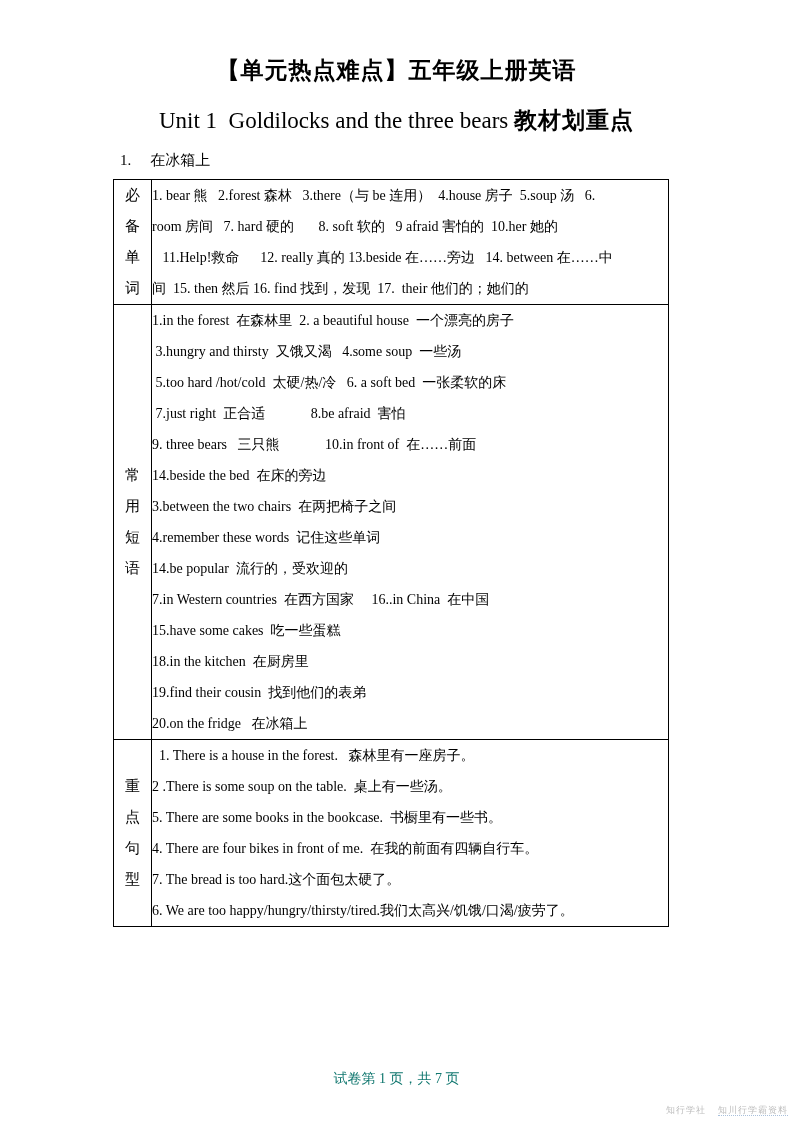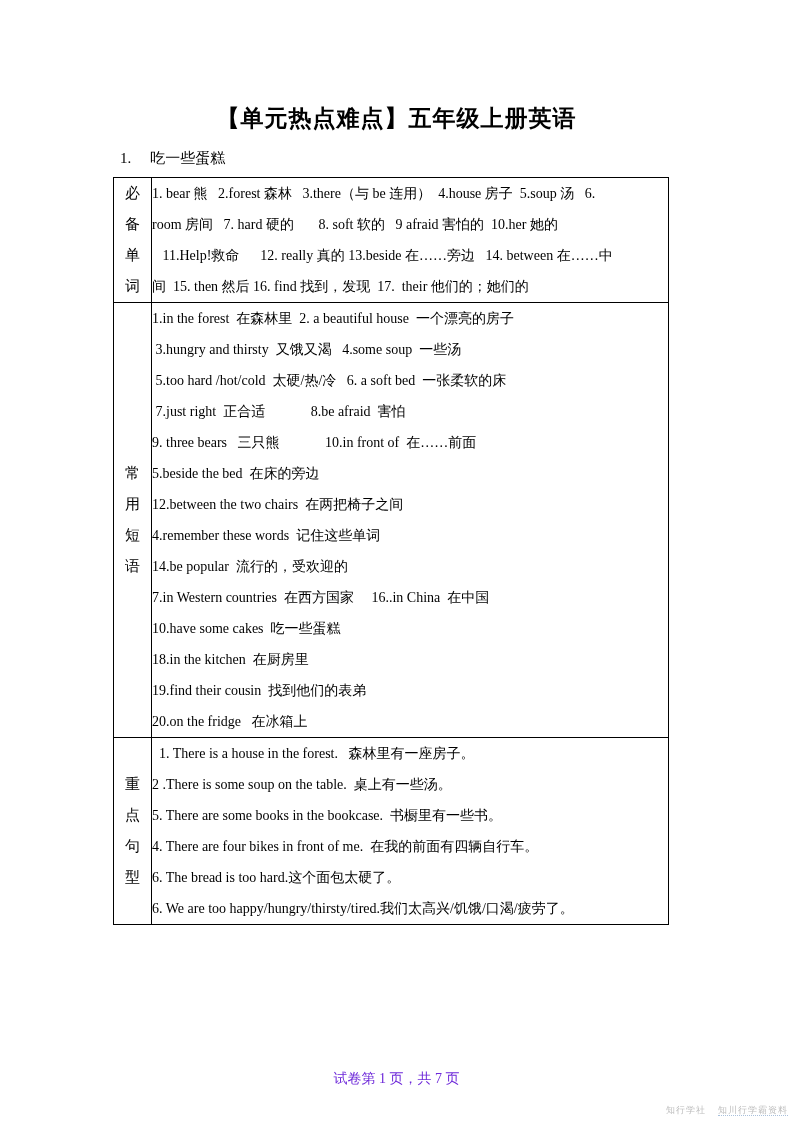--- a/index.html
+++ b/index.html
@@ -7,21 +7,21 @@
   .page {
     width: 793px; height: 1122px;
     position: relative;
     background: #ffffff;
     color: #000;
     font-family: "Liberation Serif", "DejaVu Serif", serif;
     overflow: hidden;
   }
   .title {
     margin: 0;
-    padding-top: 104px;
+    padding-top: 56px;
     text-align: center;
     font-size: 23px;
     line-height: 30px;
     font-weight: bold;
     letter-spacing: 1px;
     white-space: pre;
   }
   .subtitle {
     margin: 20px 0 0 0;
     text-align: center;
@@ -61,42 +61,43 @@
     line-height: 31px;
     white-space: pre;
     overflow: hidden;
   }
   .footer {
     position: absolute;
     left: 0; right: 0;
     bottom: 34px;
     text-align: center;
     font-size: 14px;
-    color: #6d28d9;
+    color: #0f766e;
   }
   .watermark {
     position: absolute;
     right: 5px;
     bottom: 5px;
     font-size: 9px;
     color: #bcbcbc;
     font-family: "Liberation Sans", "DejaVu Sans", sans-serif;
     letter-spacing: 1px;
   }
   .watermark .wm2 { margin-left: 12px; border-bottom: 1px dotted #a8c0dc; }
 </style>
 </head>
 <body>
 
 <div class="page">
 
   <h1 class="title">【单元热点难点】五年级上册英语</h1>
 
+  <h2 class="subtitle"><span>Unit 1  Goldilocks and the three bears </span><span class="zh">教材划重点</span></h2>
 
-  <div class="section-heading"><span class="num">1.</span><span>吃一些蛋糕</span></div>
+  <div class="section-heading"><span class="num">1.</span><span>在冰箱上</span></div>
 
   <table class="sheet">
     <tbody>
         <tr>
       <td class="hdr">
         <div class="hchar">必</div>
         <div class="hchar">备</div>
         <div class="hchar">单</div>
         <div class="hchar">词</div>
       </td>
@@ -113,44 +114,44 @@
         <div class="hchar">用</div>
         <div class="hchar">短</div>
         <div class="hchar">语</div>
       </td>
       <td class="content">
         <div class="line">1.in the forest  在森林里  2. a beautiful house  一个漂亮的房子</div>
         <div class="line"> 3.hungry and thirsty  又饿又渴   4.some soup  一些汤</div>
         <div class="line"> 5.too hard /hot/cold  太硬/热/冷   6. a soft bed  一张柔软的床</div>
         <div class="line"> 7.just right  正合适             8.be afraid  害怕</div>
         <div class="line">9. three bears   三只熊             10.in front of  在……前面</div>
-        <div class="line">5.beside the bed  在床的旁边</div>
-        <div class="line">12.between the two chairs  在两把椅子之间</div>
+        <div class="line">14.beside the bed  在床的旁边</div>
+        <div class="line">3.between the two chairs  在两把椅子之间</div>
         <div class="line">4.remember these words  记住这些单词</div>
         <div class="line">14.be popular  流行的，受欢迎的</div>
         <div class="line">7.in Western countries  在西方国家     16..in China  在中国</div>
-        <div class="line">10.have some cakes  吃一些蛋糕</div>
+        <div class="line">15.have some cakes  吃一些蛋糕</div>
         <div class="line">18.in the kitchen  在厨房里</div>
         <div class="line">19.find their cousin  找到他们的表弟</div>
         <div class="line">20.on the fridge   在冰箱上</div>
       </td>
     </tr>
     <tr>
       <td class="hdr">
         <div class="hchar">重</div>
         <div class="hchar">点</div>
         <div class="hchar">句</div>
         <div class="hchar">型</div>
       </td>
       <td class="content">
         <div class="line">  1. There is a house in the forest.   森林里有一座房子。</div>
         <div class="line">2 .There is some soup on the table.  桌上有一些汤。</div>
         <div class="line">5. There are some books in the bookcase.  书橱里有一些书。</div>
         <div class="line">4. There are four bikes in front of me.  在我的前面有四辆自行车。</div>
-        <div class="line">6. The bread is too hard.这个面包太硬了。</div>
+        <div class="line">7. The bread is too hard.这个面包太硬了。</div>
         <div class="line">6. We are too happy/hungry/thirsty/tired.我们太高兴/饥饿/口渴/疲劳了。</div>
       </td>
     </tr>
   </tbody>
     </table>
 
   <div class="footer">试卷第 1 页，共 7 页</div>
 
   <div class="watermark"><span class="wm1">知行学社</span><span class="wm2">知川行学霸资料</span></div>
 

